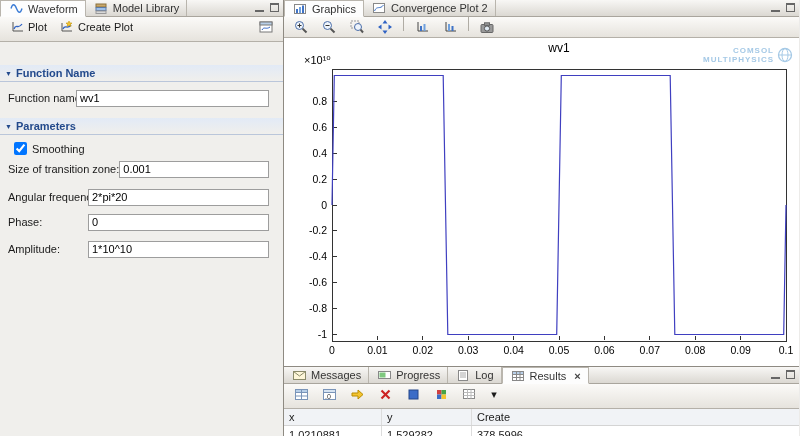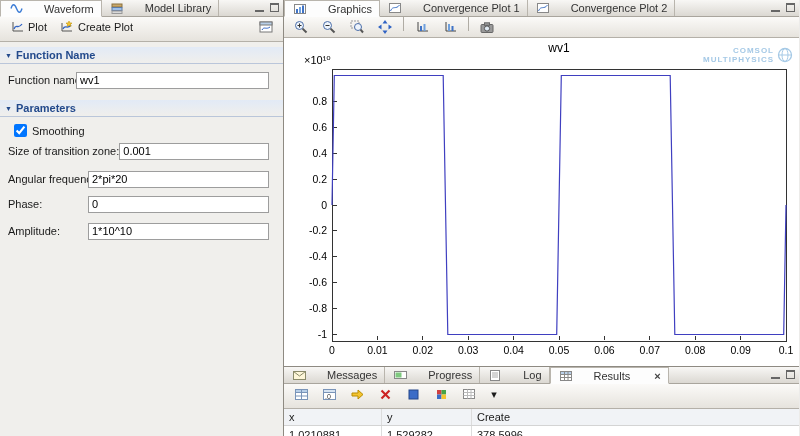--- a/index.html
+++ b/index.html
@@ -3,38 +3,38 @@
 <meta charset="utf-8">
 <style>
   * { box-sizing: border-box; margin: 0; padding: 0; }
   html,body { width:800px; height:436px; overflow:hidden;
     font-family:"Liberation Sans","DejaVu Sans",sans-serif; font-size:11px; color:#1a1a1a; }
   .app { width:800px; height:436px; display:flex; background:#ecebe9; }
 
   
   .tabbar { height:17px; display:flex; align-items:stretch;
     background:linear-gradient(#f8f7f5,#dbd8d2); border-bottom:1px solid #a9a59d; position:relative; }
-  .tab { display:flex; align-items:center; gap:20px; padding:0 7px; border-right:1px solid #b9b5ad;
+  .tab { display:flex; align-items:center; gap:4px; padding:0 7px; border-right:1px solid #b9b5ad;
     color:#333; cursor:default; white-space:nowrap; }
   .tab.active { background:#fdfdfd; border-top:1px solid #b9b5ad; border-left:1px solid #b9b5ad;
     margin-bottom:-1px; border-bottom:1px solid #fdfdfd; }
   .winbtns { position:absolute; right:4px; top:3px; display:flex; gap:6px; }
   .minbox { width:9px; height:9px; border-bottom:2px solid #666; }
   .maxbox { width:9px; height:9px; border:1px solid #666; border-top:2px solid #666; }
   .toolbar { height:25px; display:flex; align-items:flex-start; gap:2px; padding:0 4px;
     background:linear-gradient(#fbfaf8,#e6e3dd); border-bottom:1px solid #b4b0a8; }
   .tbtn { display:flex; align-items:center; gap:3px; padding:1px 4px; border:1px solid transparent; }
   .ico { display:inline-flex; align-items:center; justify-content:center; width:16px; height:16px; }
   .sep { width:1px; height:14px; background:#b0aca4; margin:0 3px; }
   .spacer { flex:1; }
 
   
   .left { width:284px; border-right:1px solid #8e8a82; display:flex; flex-direction:column; background:#f0efec; }
   .form { flex:1; padding-bottom:4px; }
-  .sect { height:17px; margin-top:5px; display:flex; align-items:center; gap:4px; padding-left:5px;
+  .sect { height:17px; margin-top:23px; display:flex; align-items:center; gap:4px; padding-left:5px;
     background:linear-gradient(#e2eaf6,#f0efec); border-bottom:1px solid #bac6da;
     color:#234a8c; font-weight:bold; }
   .sect .tri { font-size:7px; color:#234a8c; }
   .frow { display:flex; align-items:center; margin:7px 14px 0 8px; height:18px; }
   .frow label { white-space:nowrap; }
   .lbl68 { width:68px; } .lbl80 { width:80px; } .lbl112 { width:112px; }
   .tin { flex:1; height:17px; border:1px solid #9d9d9d; background:#fff; font:inherit; padding:0 3px; }
   .combo { flex:1; height:18px; border:1px solid #9d9d9d; background:#fff; position:relative;
     display:flex; align-items:center; padding:0 3px; }
   .combo .arrowbtn { position:absolute; right:0; top:0; bottom:0; width:16px;
@@ -168,29 +168,20 @@
       <div class="tab active">
         <span class="ico">
           <svg width="12" height="10">
               <rect x="0.5" y="0.5" width="11" height="9" fill="#fff" stroke="#888"></rect>
               <rect x="2" y="5" width="2" height="4" fill="#3f73c6"></rect>
               <rect x="5" y="3" width="2" height="6" fill="#6fa0dd"></rect>
               <rect x="8" y="1.5" width="2" height="7.5" fill="#3f73c6"></rect>
             </svg>
         </span>
         <span>Graphics</span>
-      </div>
-      <div class="tab">
-        <span class="ico">
-          <svg width="12" height="10">
-              <rect x="0.5" y="0.5" width="11" height="9" fill="#fff" stroke="#888"></rect>
-              <path d="M1.5 8 C4 2,7 7,10.5 2" stroke="#3f73c6" fill="none"></path>
-            </svg>
-        </span>
-        <span>Convergence Plot 1</span>
       </div>
       <div class="tab">
         <span class="ico">
           <svg width="12" height="10">
               <rect x="0.5" y="0.5" width="11" height="9" fill="#fff" stroke="#888"></rect>
               <path d="M1.5 8 C4 2,7 7,10.5 2" stroke="#3f73c6" fill="none"></path>
             </svg>
         </span>
         <span>Convergence Plot 2</span>
       </div>

